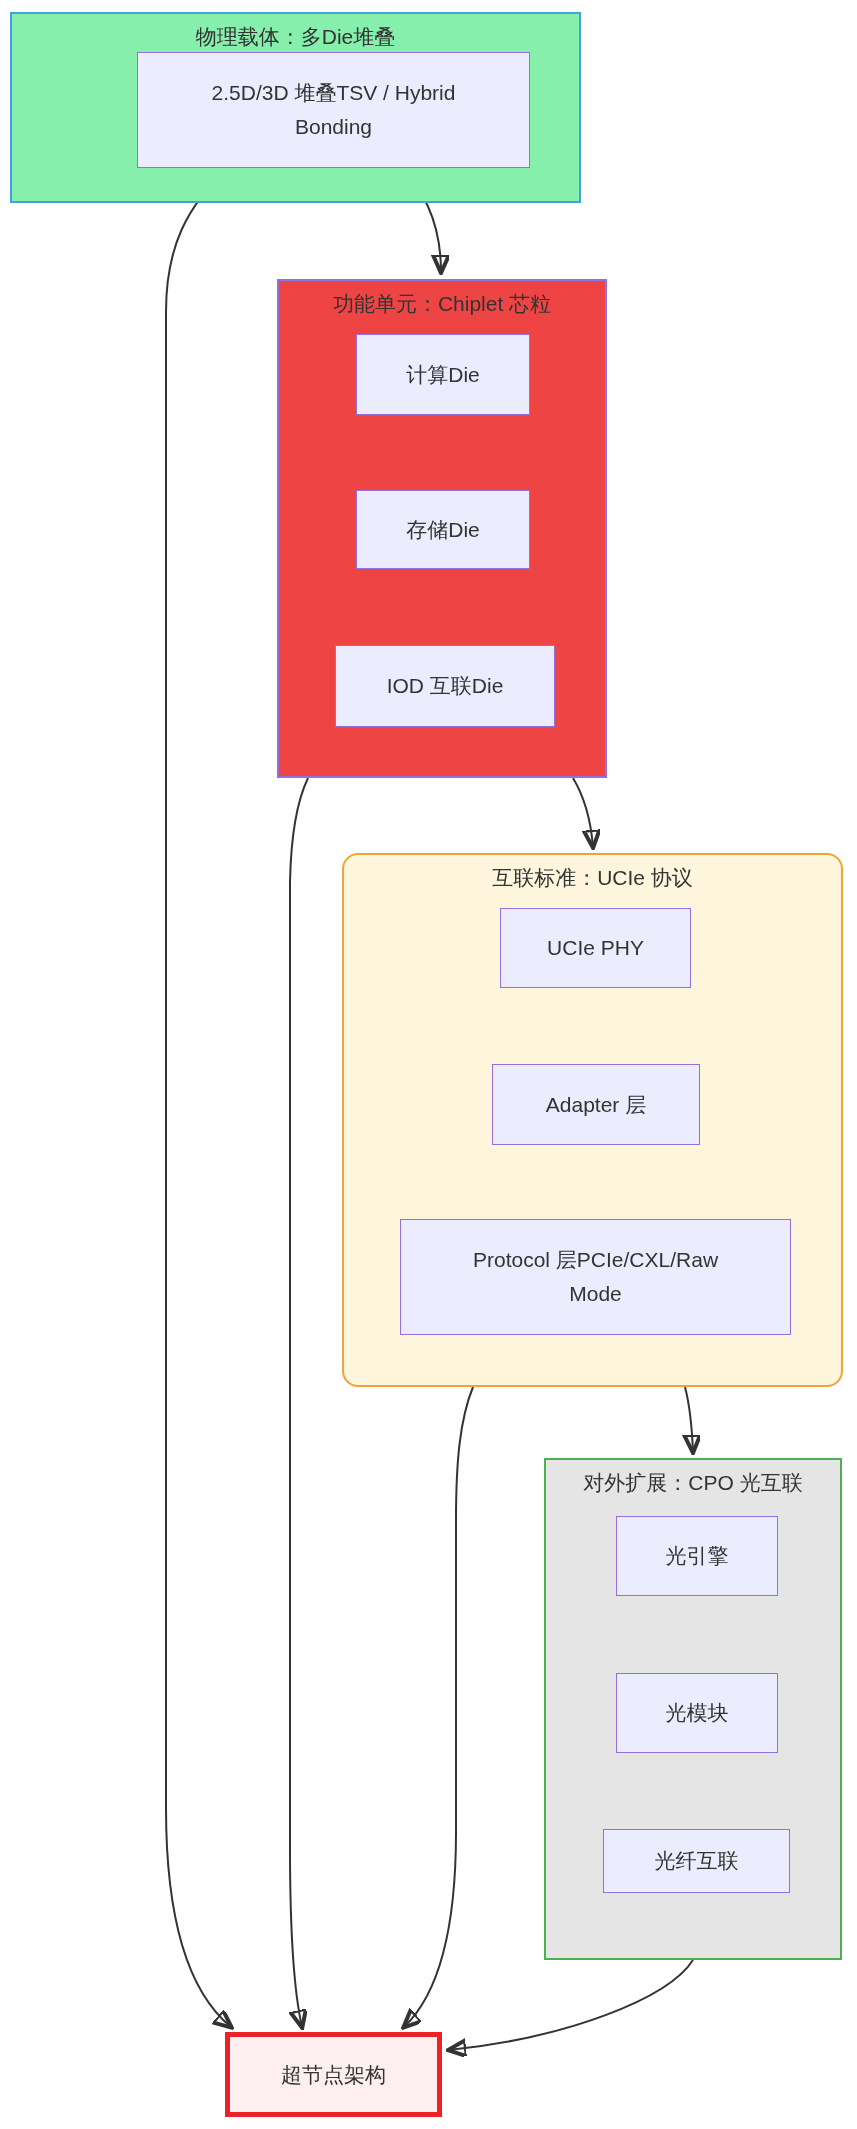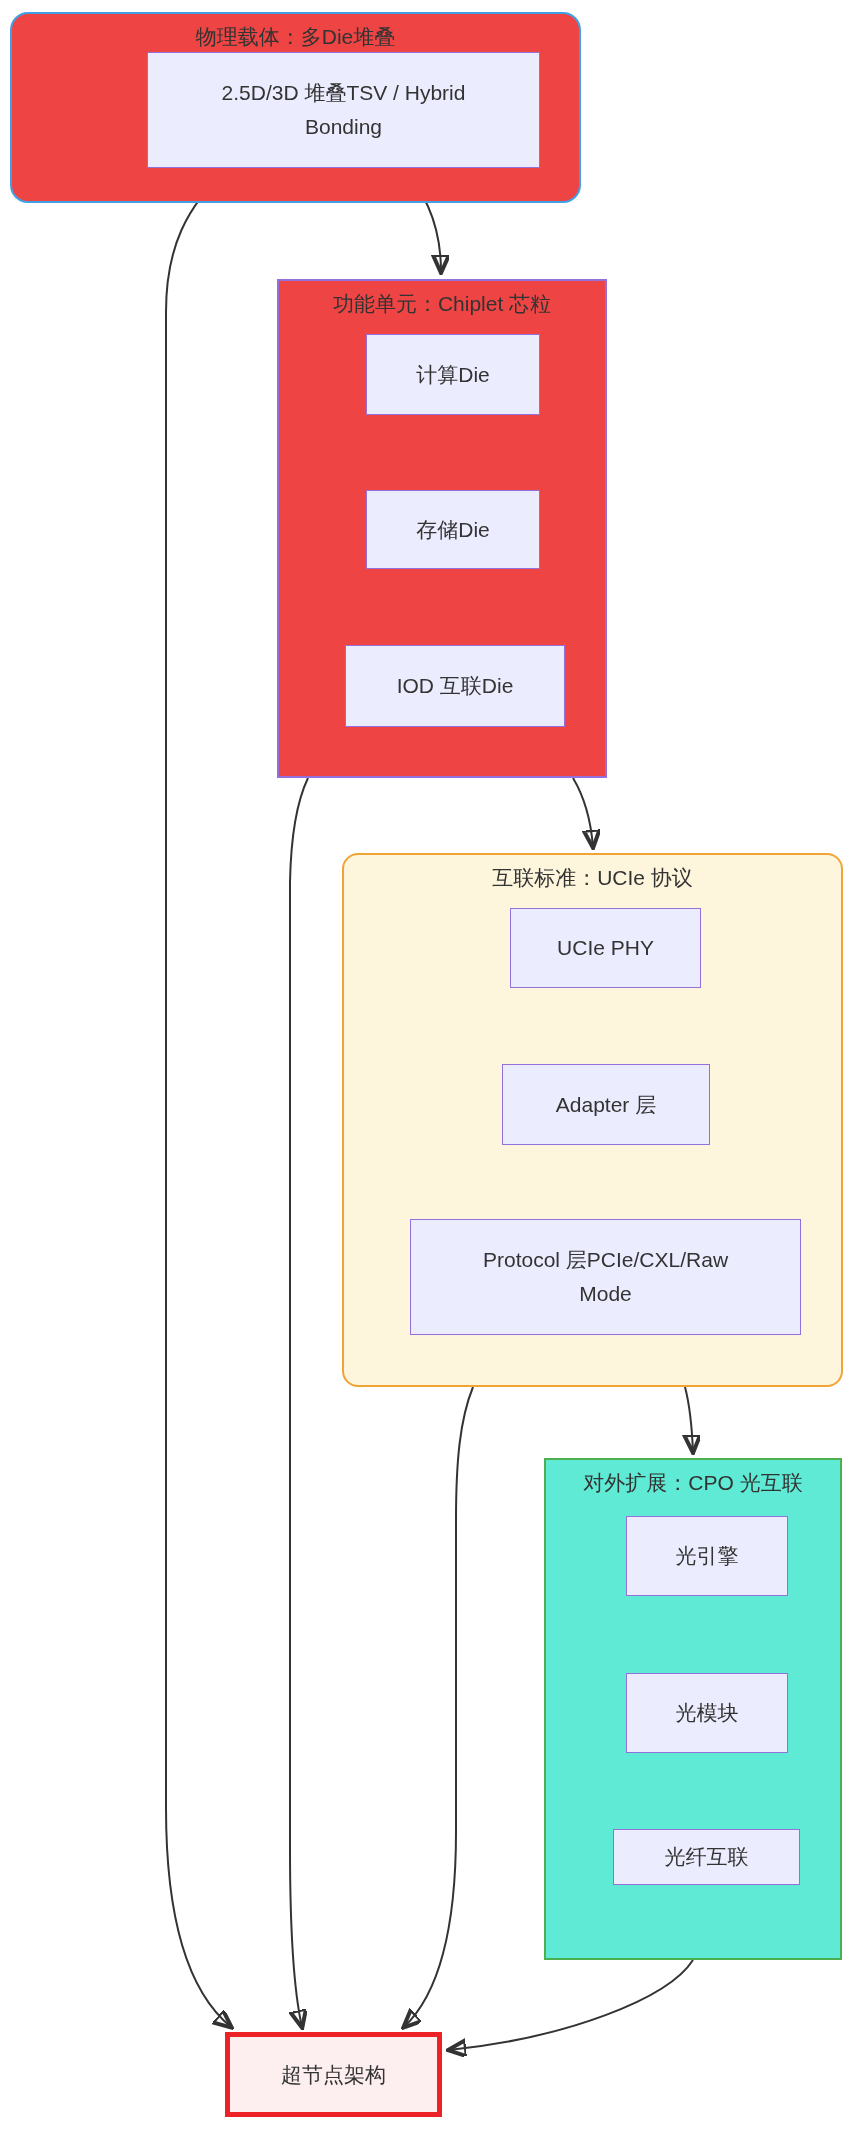--- a/index.html
+++ b/index.html
@@ -22,27 +22,27 @@
   }
   .cluster-title {
     position:absolute; top:9px; left:0; right:0;
     text-align:center; font-size:21px; line-height:1.3;
     white-space:nowrap;
   }
   .node {
     position:absolute; box-sizing:border-box;
     background:#ECECFF; border:1.5px solid #9370DB;
     display:flex; align-items:center; justify-content:center;
-    text-align:center; font-size:21px; line-height:1.6;margin-left:10px;
+    text-align:center; font-size:21px; line-height:1.6;
   }
   .node .lbl { display:block; }
-  .c-physical   { background:#ef4444; border-color:#42A0E2;border-radius:18px; }
+  .c-physical   { background:#86efac; border-color:#42A0E2; }
   .c-functional { background:#ef4444; border-color:#9370DB;padding-left:32px; }
   .c-ucie       { background:#FDF5DC; border-color:#EFA435;border-radius:16px; }
-  .c-cpo        { background:#5eead4; border-color:#4CAF50; }
+  .c-cpo        { background:#e5e5e5; border-color:#4CAF50; }
   .terminal {
     position:absolute; box-sizing:border-box;
     background:#FDEEF0; border:5px solid #EC2227;
     display:flex; align-items:center; justify-content:center;
     text-align:right; font-size:21px;
   }
 </style>
 </head>
 <body>
 
@@ -97,21 +97,21 @@
   </div>
 
   <div class="cluster c-cpo" style="left:544px; top:1458px; width:298px; height:502px;">
     <div class="cluster-title">对外扩展：CPO 光互联</div>
     <div class="node" style="left:70px; top:56px; width:162px; height:80px;">
       <span class="lbl">光引擎</span>
     </div>
     <div class="node" style="left:70px; top:213px; width:162px; height:80px;">
       <span class="lbl">光模块</span>
     </div>
-    <div class="node" style="left:57px; top:369px; width:187px; height:56px;">
+    <div class="node" style="left:57px; top:369px; width:187px; height:64px;">
       <span class="lbl">光纤互联</span>
     </div>
   </div>
 
   <div class="terminal" style="left:225px; top:2032px; width:217px; height:85px;">
     <span class="lbl">超节点架构</span>
   </div>
 
 </div>
 

